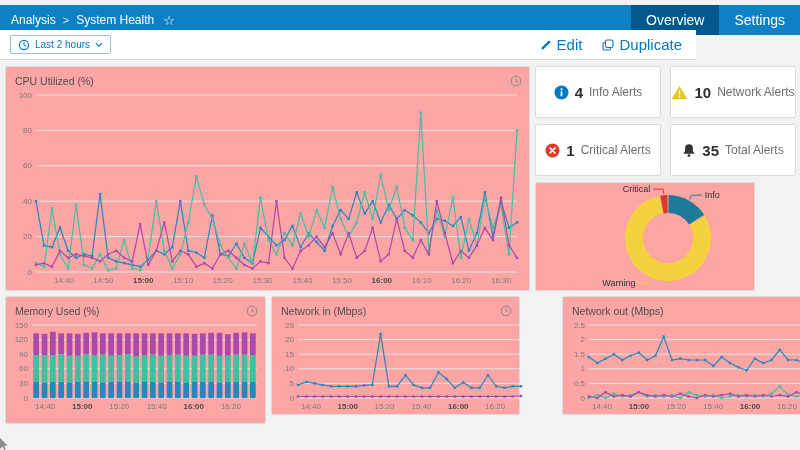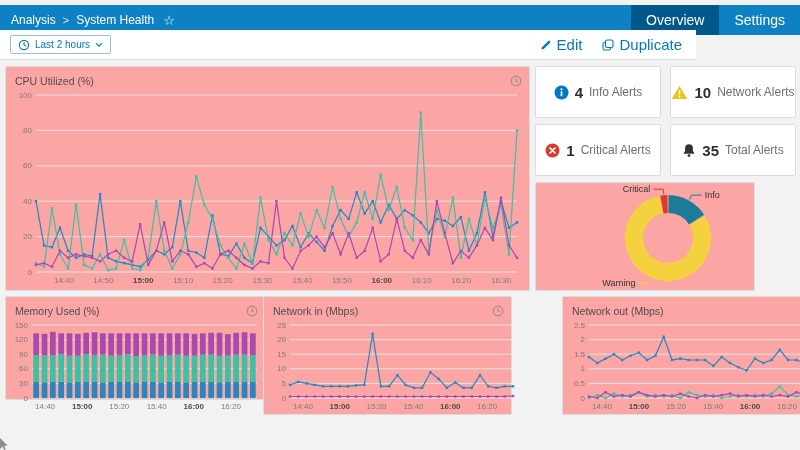--- a/index.html
+++ b/index.html
@@ -335,21 +335,21 @@
       <text class="dlab" x="114.3" y="9.2" text-anchor="end">Critical</text>
       <path d="M132.47 21.00 A34 34 0 0 1 160.58 36.58" stroke="#1e7a99" stroke-width="18" fill="none"></path>
       <polyline fill="none" stroke="#1e7a99" stroke-width="1" points="153.3,16.5 155.8,12.1 165.8,12.1"></polyline>
       <text class="dlab" x="168.8" y="15.1" text-anchor="start">Info</text>
       <path d="M161.08 37.39 A34 34 0 1 1 125.05 21.72" stroke="#f4d13e" stroke-width="18" fill="none"></path>
       <polyline fill="none" stroke="#f4d13e" stroke-width="1" points="114.5,95.4 112.5,99.9 102.5,99.9"></polyline>
       <text class="dlab" x="99.5" y="102.9" text-anchor="end">Warning</text>
     </svg>
 </div>
 
-<div class="panel" style="left:5px;top:296px;width:261px;height:104px">
+<div class="panel" style="left:5px;top:296px;width:261px;height:128px">
   <div class="panel-h">
     <span class="panel-title">Memory Used (%)</span>
     <svg width="12" height="12" viewBox="0 0 12 12">
         <circle cx="6" cy="6" r="4.8" fill="none" stroke="#8a8a8a" stroke-width="1"></circle>
         <path d="M6 3.4 V6 l1.9 1.1" stroke="#8a8a8a" stroke-width="1" fill="none"></path>
       </svg>
   </div>
   <svg width="259" height="93">
       <line x1="26" x2="251" y1="77" y2="77" stroke="#e4e4e4"></line>
       <text class="ax" x="22" y="79.5" text-anchor="end">0</text>
@@ -446,21 +446,21 @@
       <rect x="227.3" y="11.8" width="5.7" height="21.9" fill="#a84bad"></rect>
       <rect x="235.7" y="60.5" width="5.7" height="16.5" fill="#2a86bf"></rect>
       <rect x="235.7" y="33.7" width="5.7" height="26.8" fill="#3fc1a1"></rect>
       <rect x="235.7" y="11.3" width="5.7" height="22.4" fill="#a84bad"></rect>
       <rect x="244.0" y="60.9" width="5.7" height="16.1" fill="#2a86bf"></rect>
       <rect x="244.0" y="34.2" width="5.7" height="26.8" fill="#3fc1a1"></rect>
       <rect x="244.0" y="12.3" width="5.7" height="21.9" fill="#a84bad"></rect>
     </svg>
 </div>
 
-<div class="panel" style="left:263px;top:296px;width:249px;height:119px">
+<div class="panel" style="left:271px;top:296px;width:249px;height:119px">
   <div class="panel-h">
     <span class="panel-title">Network in (Mbps)</span>
     <svg width="12" height="12" viewBox="0 0 12 12">
         <circle cx="6" cy="6" r="4.8" fill="none" stroke="#8a8a8a" stroke-width="1"></circle>
         <path d="M6 3.4 V6 l1.9 1.1" stroke="#8a8a8a" stroke-width="1" fill="none"></path>
       </svg>
   </div>
   <svg width="257" height="93">
       <line x1="26" x2="249" y1="77" y2="77" stroke="#e4e4e4"></line>
       <text class="ax" x="22" y="79.5" text-anchor="end">0</text>

